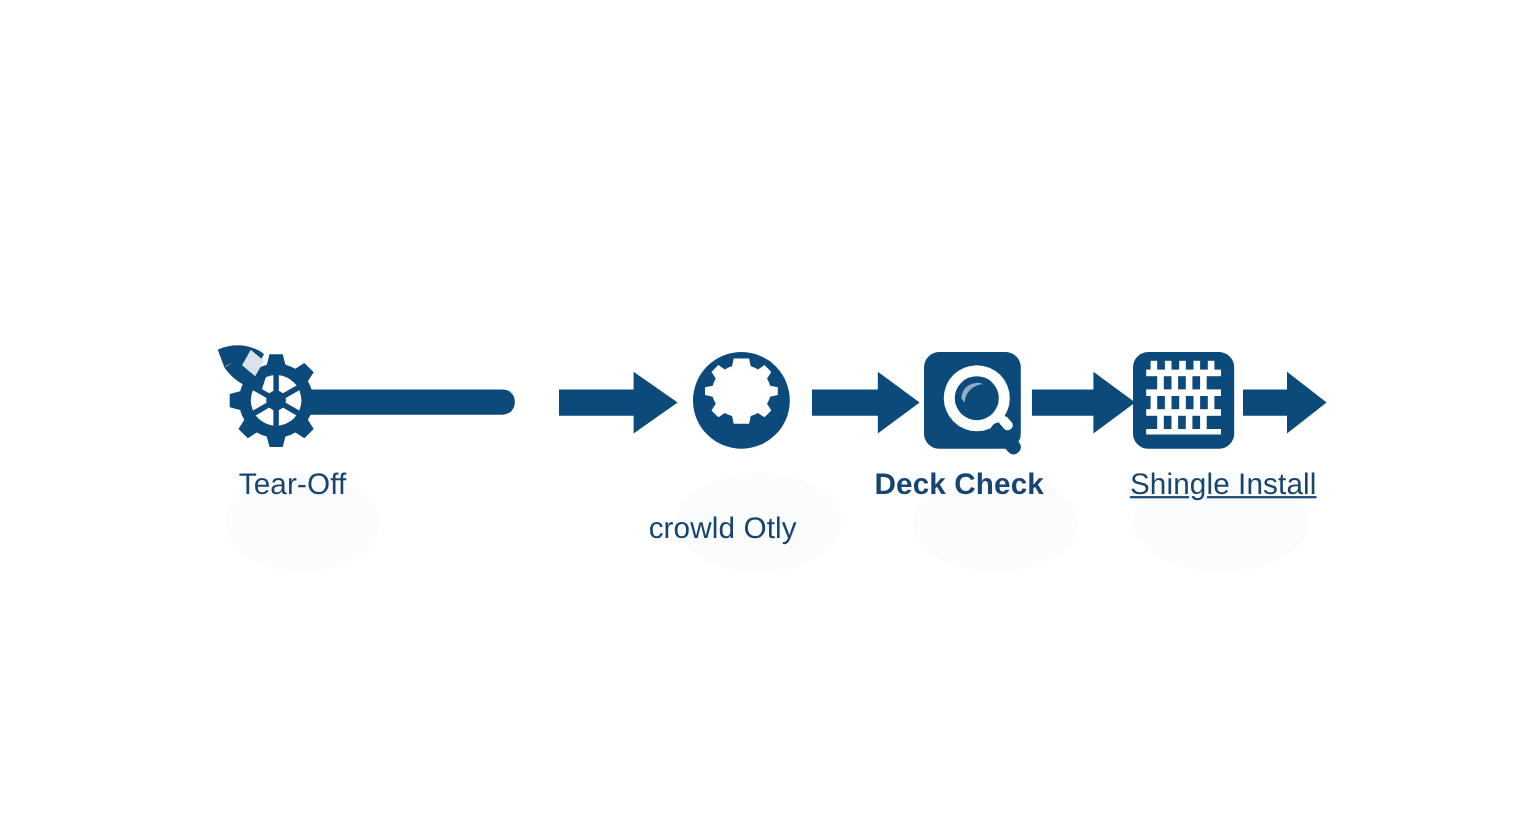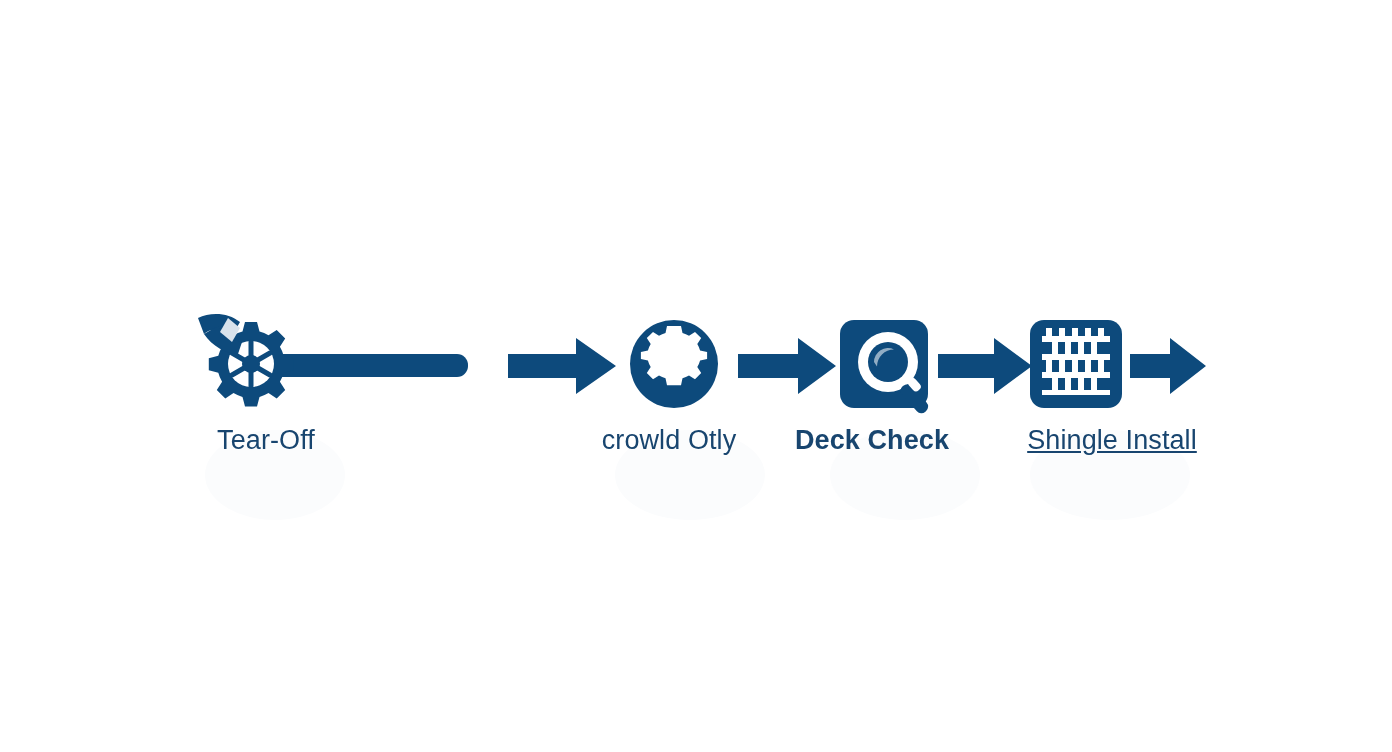--- a/index.html
+++ b/index.html
@@ -197,19 +197,19 @@
     <div class="connector" style="left:940px; width:80px;">
       <svg width="80" height="120" viewBox="0 0 80 120">
         <path d="M0 48 L40 48 L40 32 L76 60 L40 88 L40 72 L0 72 Z" fill="#0d4a7c"></path>
       </svg>
     </div>
 
   </div>
 
   <div class="label" style="left:176px; width:180px;">Tear-Off</div>
 
-  <div class="label" style="left:579px; width:180px;">crowld Otly</div>
+  <div class="label" style="left:567px; width:180px;margin-top:40px;">crowld Otly</div>
 
   <div class="label" style="left:781px; width:182px;font-weight:bold;">Deck Check</div>
 
   <div class="label" style="left:1018px; width:188px;text-decoration:underline;">Shingle Install</div>
 
 </div>
 
 </body></html>

